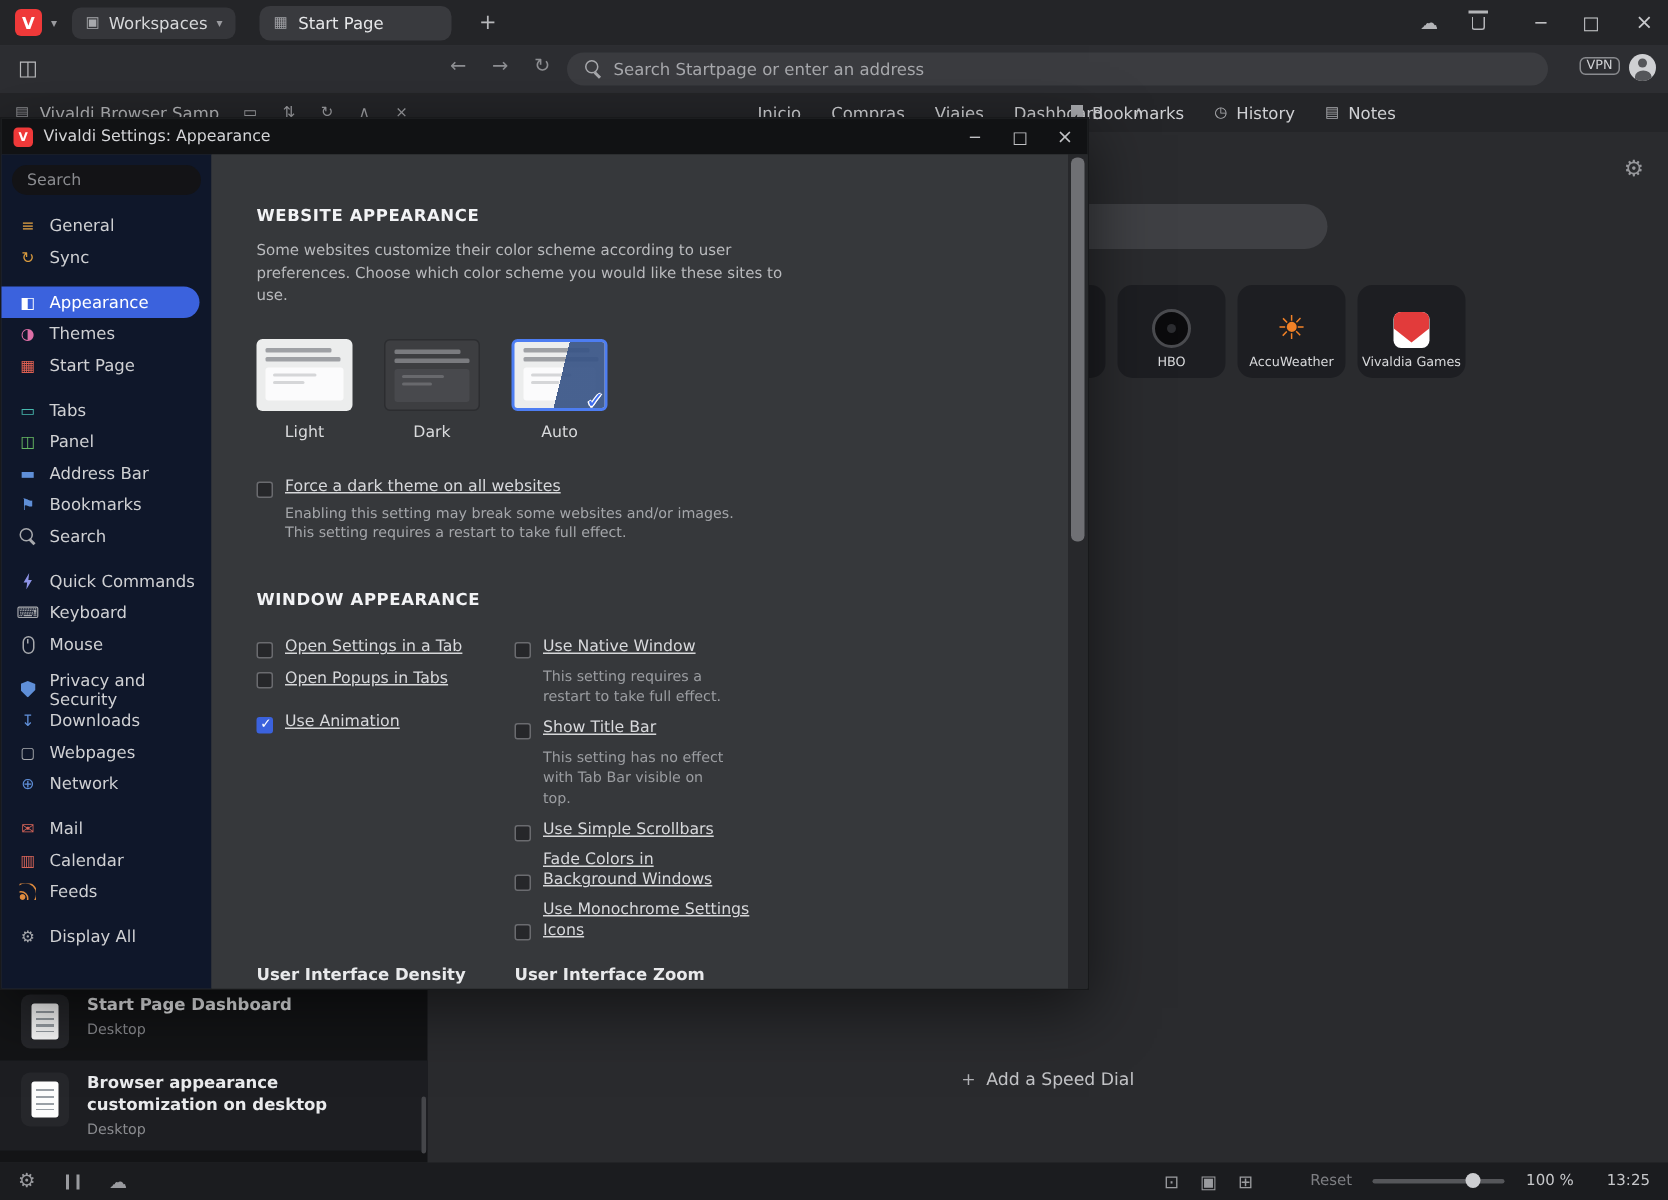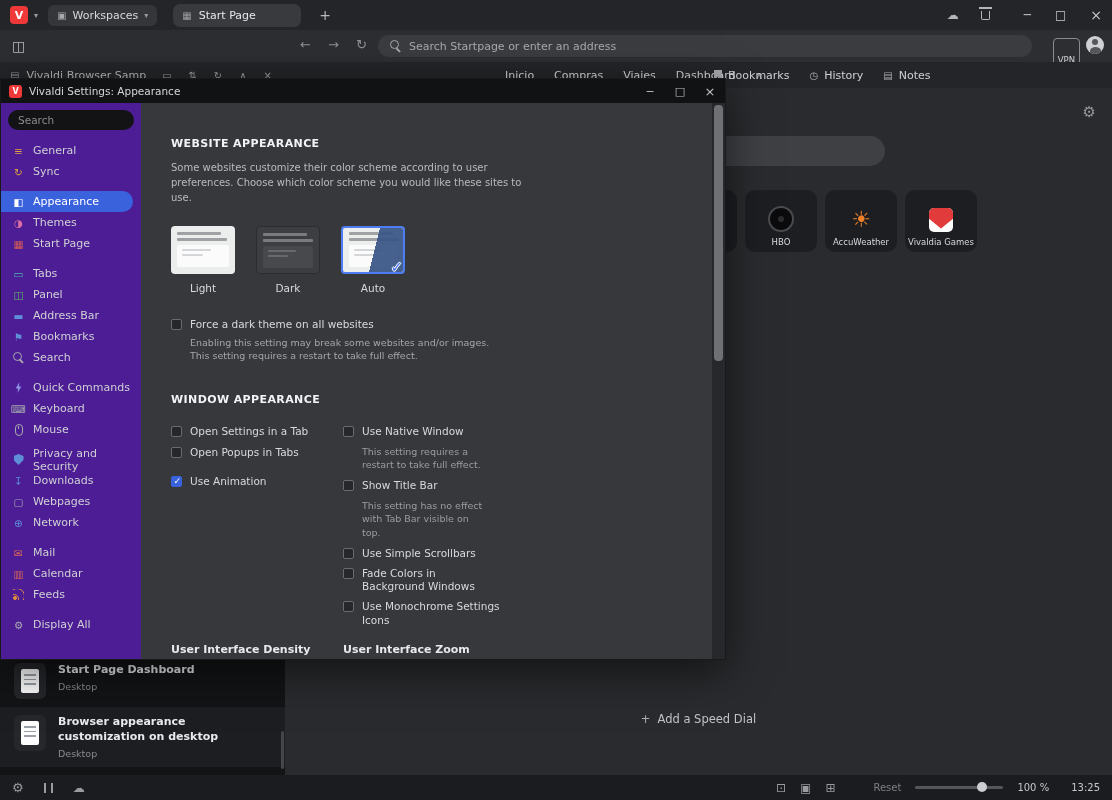--- a/index.html
+++ b/index.html
@@ -23,21 +23,21 @@
   .winctl span { font-size:12px; }
 
   
   .addrrow { position:absolute; left:0; top:30px; width:1112px; height:32px; background:#2d2e32; }
   .panelbtn { position:absolute; left:12px; top:8px; font-size:14px; color:#b8b9bc; }
   .navbtn { position:absolute; top:7px; font-size:13px; color:#8e8f93; }
   .addrfield { position:absolute; left:378px; top:5px; width:654px; height:22px; background:#3b3c40; border-radius:12px; display:flex; align-items:center; gap:8px; padding:0 12px; color:#a8a9ad; }
   .mag { position:relative; width:11px; height:12px; flex:0 0 auto; }
   .mag::before { content:""; position:absolute; width:7px; height:7px; border:1.5px solid currentColor; border-radius:50%; left:0; top:0; }
   .mag::after { content:""; position:absolute; width:4.5px; height:1.5px; background:currentColor; transform:rotate(45deg); left:6px; top:8.5px; }
-  .vpn { position:absolute; right:32px; top:8px; border:1px solid #8a8b8f; border-radius:4px; font-size:8.5px; padding:16px 4px; color:#d0d1d4;margin-left:10px; }
+  .vpn { position:absolute; right:32px; top:8px; border:1px solid #8a8b8f; border-radius:4px; font-size:8.5px; padding:0 4px; color:#d0d1d4;margin-left:10px; }
   .avatar { position:absolute; right:8px; top:6px; width:18px; height:18px; border-radius:50%; background:#cfd0d3; overflow:hidden; }
   .avatar::before { content:""; position:absolute; left:6px; top:3px; width:6px; height:6px; border-radius:50%; background:#55565a; }
   .avatar::after { content:""; position:absolute; left:3.5px; top:10.5px; width:11px; height:8px; border-radius:50% 50% 0 0; background:#55565a; }
 
   
   .bmrow { position:absolute; left:0; top:62px; width:1112px; height:26px; background:#242528; }
   .bm-partial { position:absolute; left:10px; top:0; height:26px; display:flex; align-items:center; gap:7px; color:#b5b6b9; }
   .bm-partial .fi { color:#8f9094; font-size:10px; }
   .mini-tools { position:absolute; left:162px; top:0; height:26px; display:flex; align-items:center; gap:17px; color:#9e9fa3; font-size:10px; }
   .bm-items { position:absolute; left:505px; top:0; height:26px; display:flex; align-items:center; gap:20px; color:#d2d3d6; }
@@ -91,21 +91,21 @@
   
   .dialog { position:absolute; left:0; top:78px; width:726px; height:582px; background:#36383b; z-index:10; box-shadow:0 12px 40px rgba(0,0,0,.55); border:1px solid #18191b; display:flex; flex-direction:column; }
   .dlg-titlebar { height:24px; background:#111214; display:flex; align-items:center; gap:7px; padding-left:8px; flex:0 0 auto; }
   .dlg-vicon { width:13px; height:13px; border-radius:3px; background:#ef3939; color:#fff; font-weight:bold; font-size:8px; display:flex; align-items:center; justify-content:center; }
   .dlg-title { color:#d4d5d8; font-size:10.5px; }
   .dlg-ctl { margin-left:auto; display:flex; align-items:center; color:#c0c1c4; }
   .dlg-ctl span { width:30px; text-align:center; font-size:11px; }
   .dlg-body { flex:1; display:flex; min-height:0; }
 
   
-  .dlg-side { width:140px; background:#4c1d95; padding-top:7px; flex:0 0 auto; }
+  .dlg-side { width:140px; background:#0f172a; padding-top:7px; flex:0 0 auto; }
   .dlg-search { margin:0 7px 10px 7px; height:20px; background:#131316; border-radius:10px; display:flex; align-items:center; padding-left:10px; color:#8a8b8f; font-size:10.5px; }
   .side-item { height:21px; display:flex; align-items:center; gap:8px; padding-left:11px; font-size:11px; color:#cfd0d3; }
   .side-item .si { width:13px; text-align:center; font-size:10.5px; flex:0 0 auto; display:flex; justify-content:center; }
   .side-item.gap { margin-top:9px; }
   .side-item.sel { background:#3b62dd; color:#fff; width:132px; border-radius:0 11px 11px 0; }
   .bolt { width:8px; height:11px; background:#8d93e6; clip-path:polygon(62% 0,15% 58%,45% 58%,38% 100%,85% 42%,55% 42%); }
   .shield { width:10px; height:11px; background:#5f8fd8; clip-path:polygon(50% 0,100% 18%,100% 55%,50% 100%,0 55%,0 18%); }
   .mouse-ic { width:8px; height:12px; border:1.5px solid #a7a9ad; border-radius:4px; display:flex; justify-content:center; }
   .mouse-ic::before { content:""; width:1.5px; height:3px; background:#a7a9ad; margin-top:1.5px; }
   .rss-ic { position:relative; width:11px; height:11px; overflow:hidden; color:#df8b3e;
@@ -130,21 +130,21 @@
   .tc-light .cl { background:#d5d6d8; }
   .tc-dark { background:#3d3e41; border:1px solid #2c2d30; }
   .tc-dark .b1,.tc-dark .b2 { background:#7a7b7f; }
   .tc-dark .cnt { background:#48494d; }
   .tc-dark .cl { background:#68696d; }
   .tc-auto { background:#eceded; border:2px solid #4d7df2; padding:4px 6px; }
   .tc-auto .ovl { content:""; position:absolute; inset:0; background:linear-gradient(104deg, transparent 52%, rgba(56,84,134,.92) 52%); border-radius:2px; }
   .tc-auto .chk { position:absolute; right:0px; bottom:-4px; color:#3e6df0; font-size:15px; font-weight:bold;
                   text-shadow:0 1px 0 #fff,0 -1px 0 #fff,1px 0 0 #fff,-1px 0 0 #fff; }
   .tlabel { margin-top:8px; font-size:10.5px; color:#d9dadc; }
-  .cbrow { display:flex; align-items:flex-start; gap:8px; }
+  .cbrow { display:flex; align-items:flex-end; gap:8px;text-decoration:underline; }
   .cb { width:11px; height:11px; border:1px solid #6a6b6f; background:#26272a; border-radius:2px; flex:0 0 auto; margin-top:1px; position:relative; }
   .cb.checked { background:#3b62dd; border-color:#3b62dd; }
   .cb.checked::after { content:"✓"; position:absolute; left:1.5px; top:-1.5px; color:#fff; font-size:9px; }
   .cblbl { font-size:10.5px; color:#d8d9dc; line-height:1.3; }
   .forcedark { margin-top:24px; }
   .fd-notes { margin:4px 0 0 19px; font-size:9.5px; color:#a4a6aa; line-height:1.45; }
   .wa-head { margin-top:30px; }
   .twocol { display:flex; margin-top:19px; }
   .lcol { width:172px; flex:0 0 auto; }
   .rcol { flex:1; }

